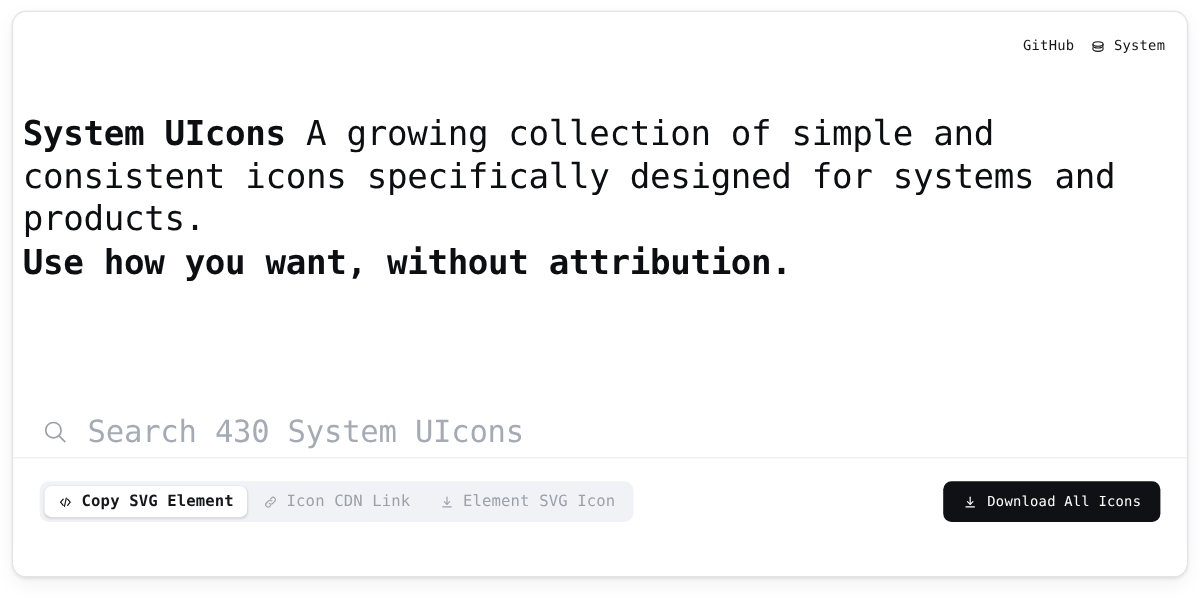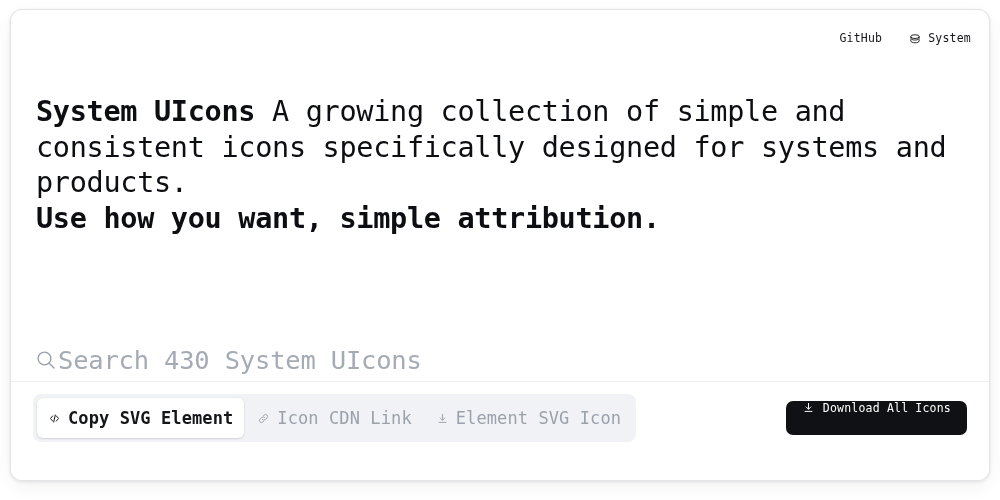--- a/index.html
+++ b/index.html
@@ -35,40 +35,40 @@
     overflow: hidden;
   }
 
   
   .topbar {
     position: absolute;
     right: 18px;
     top: 22px;
     display: flex;
     align-items: center;
-    gap: 26px;
+    gap: 13px;
   }
   .topbar-link {
     display: flex;
     align-items: center;
     gap: 6px;
     font-size: 11.5px;
     letter-spacing: 0.2px;
     color: #15161a;
     text-decoration: none;
     cursor: pointer;
   }
   .topbar-link .lbl { line-height: 1; }
 
   .icon { display: inline-block; line-height: 0; }
 
   
   .hero {
     position: absolute;
-    left: 25px;
+    left: 8px;
     top: 84px;
     width: 950px;
   }
   .hero-text {
     font-size: 28.5px;
     line-height: 35.5px;
     color: #0d0e12;
     letter-spacing: -0.3px;
     word-spacing: 0px;
   }
@@ -83,20 +83,21 @@
     display: block;
   }
 
   
   .search-row {
     position: absolute;
     left: 23px;
     top: 327px;
     display: flex;
     align-items: center;
+    gap: 15px;
     height: 46px;
   }
   .search-input {
     border: 0;
     outline: 0;
     background: transparent;
     font-family: "DejaVu Sans Mono", monospace;
     font-size: 25.5px;
     letter-spacing: -0.2px;
     color: #2b2f38;
@@ -136,42 +137,42 @@
     align-items: center;
     background: #f1f2f5;
     border-radius: 8px;
     padding: 4px;
     gap: 2px;
   }
   .seg-btn {
     display: flex;
     align-items: center;
     gap: 7px;
-    height: 40px;
+    height: 26px;
     padding: 0 11px;
     border-radius: 6px;
-    font-size: 17px;
+    font-size: 13px;
     letter-spacing: 0.1px;
     color: #9ba1ab;
     background: transparent;
     border: 0;
     font-family: "DejaVu Sans Mono", monospace;
     cursor: pointer;
     white-space: nowrap;
   }
   .seg-btn.active {
     background: #ffffff;
     color: #15161a;
     font-weight: 700;
     box-shadow: 0 1px 2px rgba(16,18,24,0.12), 0 0 0 0.5px rgba(16,18,24,0.04);
   }
 
   .download-all {
     display: flex;
-    align-items: flex-start;
+    align-items: center;
     gap: 8px;
     height: 34px;
     padding: 0 16px;
     border-radius: 7px;
     background: #101114;
     color: #ffffff;
     border: 0;
     font-family: "DejaVu Sans Mono", monospace;
     font-size: 11.5px;
     letter-spacing: 0.2px;
@@ -211,21 +212,21 @@
         </span>
         <span class="lbl">System</span>
       </a>
 
     </div>
 
     <div class="hero">
       <div class="hero-text">
         <span class="hero-title">System UIcons</span>
         <span class="hero-desc">A growing collection of simple and consistent icons specifically designed for systems and products.</span>
-        <span class="hero-tagline">Use how you want, simple attribution.</span>
+        <span class="hero-tagline">Use how you want, without attribution.</span>
       </div>
     </div>
 
     <div class="search-row">
       <span class="icon">
         <svg width="24" height="24" viewBox="0 0 24 24" fill="none" stroke="#9aa0aa" stroke-width="1.4" stroke-linecap="round">
           <circle cx="10.5" cy="10.5" r="6.4"></circle>
           <line x1="15.3" y1="15.3" x2="20" y2="20"></line>
         </svg>
       </span>

